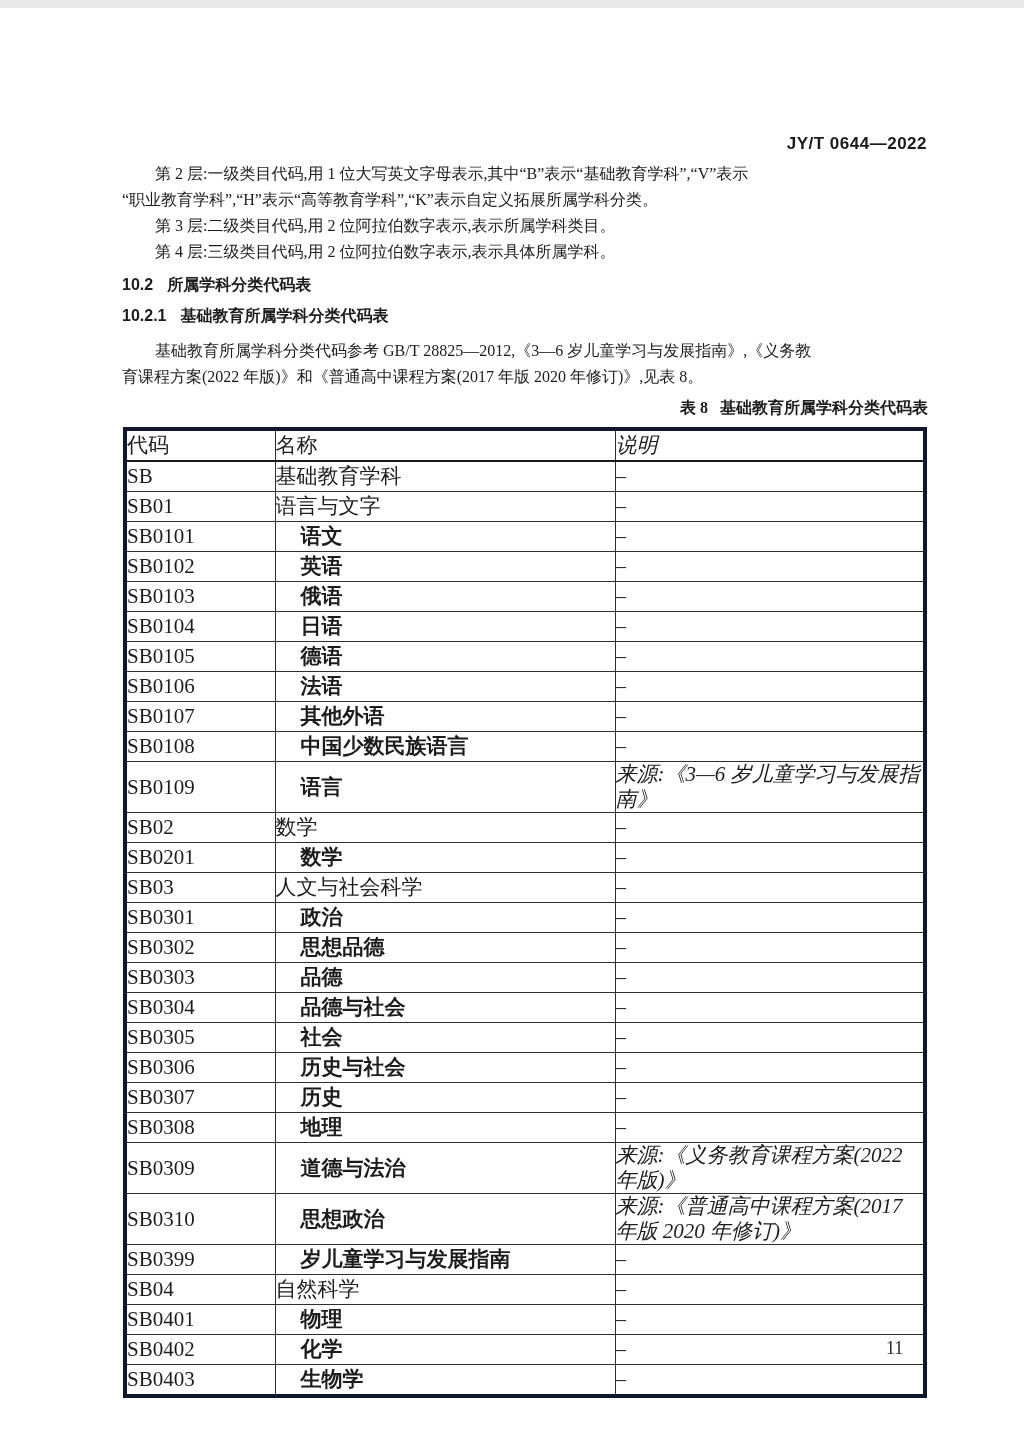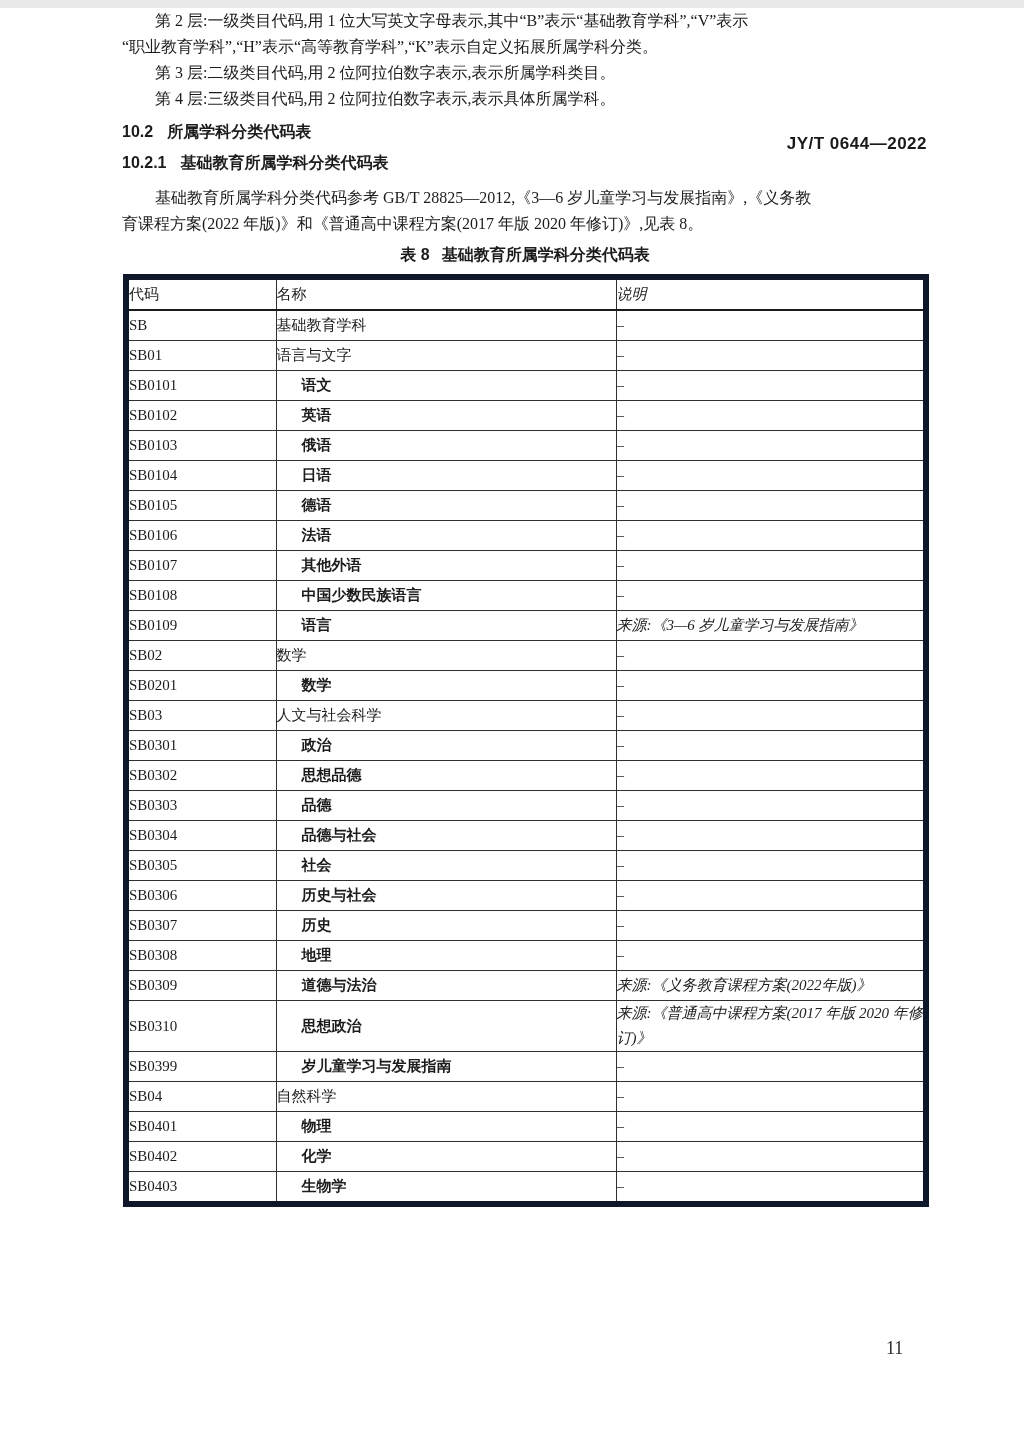--- a/index.html
+++ b/index.html
@@ -22,54 +22,55 @@
     font-weight: bold;
     font-size: 17px;
     letter-spacing: 0.5px;
     color: #1a1a1a;
   }
   .content {
     position: absolute;
     top: 0;
     left: 122px;
     width: 806px;
+    padding-top: 153px;
   }
   .bodyline {
     font-size: 16px;
     line-height: 26px;
     white-space: nowrap;
   }
   .bodyline.indent { padding-left: 33px; }
   .section-heading {
     font-family: "Liberation Sans", "DejaVu Sans", sans-serif;
     font-weight: bold;
     font-size: 16px;
     line-height: 25px;
   }
   .section-heading .sec-num { margin-right: 14px; }
   #heading-102 { margin-top: 7px; }
   #heading-1021 { margin-top: 6px; }
   #intro-paragraph { margin-top: 10px; }
   .table-caption {
     margin-top: 5px;
-    text-align: center;
-    font-family: Liberation Sans, sans-serif;
+    text-align: right;
+    font-family: Liberation Serif, serif;
     font-weight: bold;
     font-size: 16px;
     line-height: 25px;
   }
   .table-caption .cap-label { margin-right: 12px; }
   table.code-table {
     margin-top: 7px;
     margin-left: 1px;
     border-collapse: collapse;
     table-layout: fixed;
     width: 800px;
-    border: 6px solid #0f172a;
-    font-size: 15px;
+    border: 4px solid #0f172a;
+    font-size: 21px;
   }
   table.code-table col.c-code { width: 150px; }
   table.code-table col.c-name { width: 340px; }
   table.code-table col.c-desc { width: 310px; }
   table.code-table th, table.code-table td {
     border: 1px solid #2f2f2f;
     font-weight: normal;
     text-align: left;
     vertical-align: middle;
     height: 29px;

